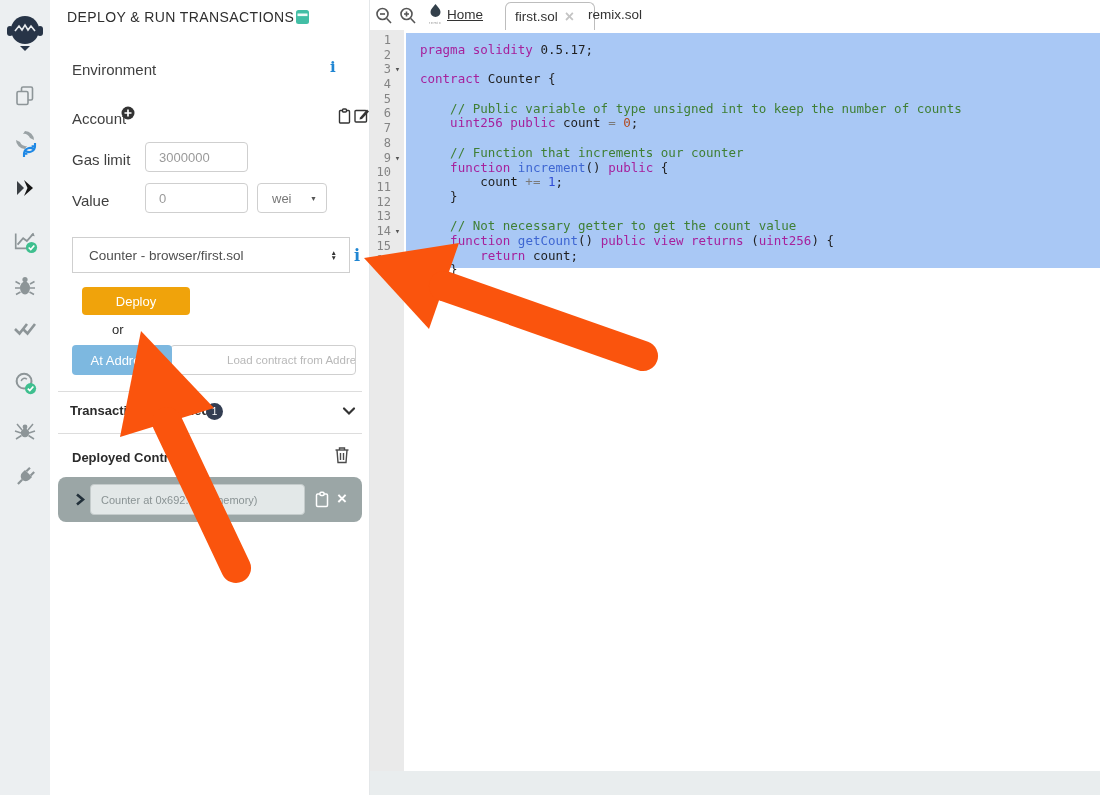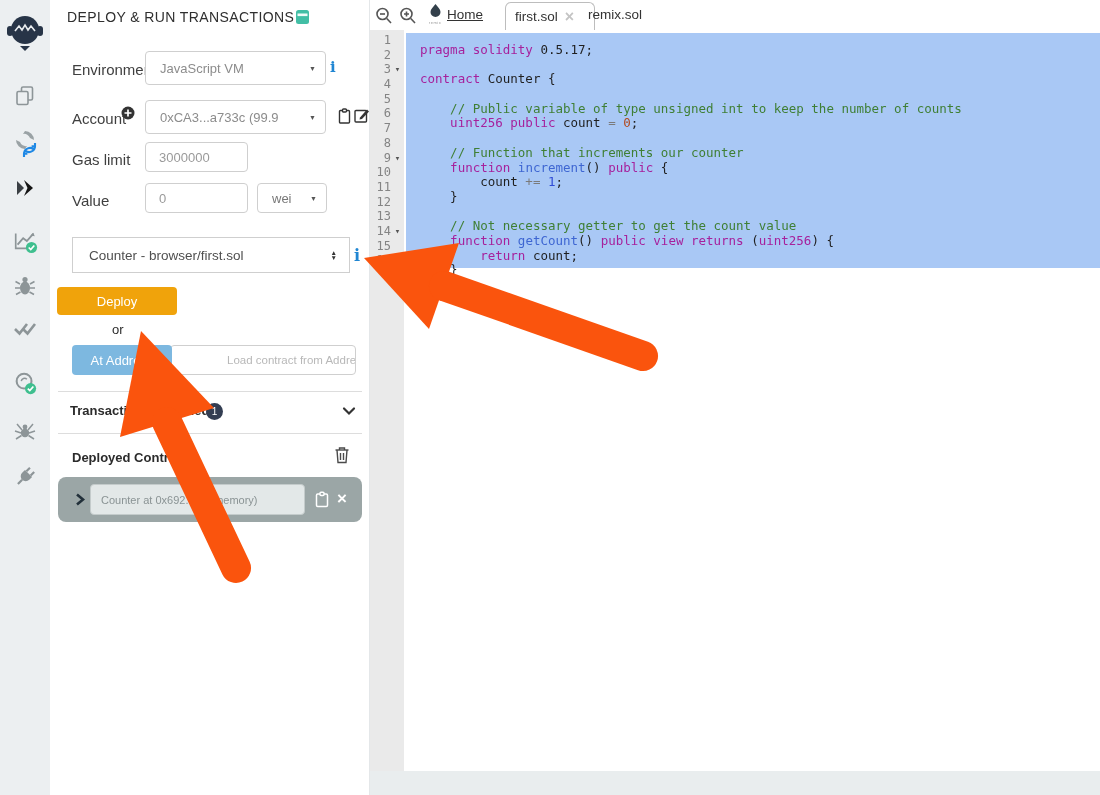--- a/index.html
+++ b/index.html
@@ -20,21 +20,21 @@
   .caret { font-size:7px; color:#555; padding-right:9px; }
   .inp-text { padding-left:13px; font-size:13px; color:#9A9A9A; }
 
   .info-i { position:absolute; font-family:"DejaVu Serif",serif; font-weight:bold; font-size:15px; color:var(--c-info_blue); }
 
   .contract-sel { position:absolute; left:22px; top:237px; width:278px; height:36px; border:1px solid #CFCFCF; border-radius:0; display:flex; align-items:center; background:#fff; }
   .contract-text { flex:1; padding-left:16px; font-size:13.5px; color:#4F4F4F; white-space:nowrap; overflow:hidden; }
   .updown { display:flex; flex-direction:column; padding-right:12px; color:#333; font-size:6.5px; line-height:5.5px; }
 
   .btn { position:absolute; border:none; border-radius:4px; color:#fff; font-size:13px; display:flex; align-items:center; justify-content:center; cursor:pointer; font-family:inherit; }
-  .btn-deploy { left:7px; top:287px; width:120px; height:28px; background:var(--c-accent_orange_button); }
+  .btn-deploy { left:32px; top:287px; width:108px; height:28px; background:var(--c-accent_orange_button); }
   .btn-ataddr { left:22px; top:345px; width:100px; height:30px; background:var(--c-at_address_blue); z-index:2; }
   .or-label { position:absolute; left:62px; top:322px; font-size:13px; color:#2B2B2B; }
   .addr-inp { left:120px; top:345px; width:186px; height:30px; z-index:1; }
   .addr-inp input { border:none; outline:none; width:100%; padding-left:56px; font-size:11.5px; color:#777; font-family:inherit; }
   .addr-inp input::placeholder { color:#B8B8B8; }
 
   .divider { position:absolute; left:8px; width:304px; border-top:1px solid #DDDDDD; }
 
   .section-title { position:absolute; font-size:13px; font-weight:bold; color:#2B2B2B; white-space:nowrap; }
   .badge { position:absolute; left:156px; top:403px; width:17px; height:17px; border-radius:50%; background:var(--c-badge_navy); color:#fff; font-size:10px; display:flex; align-items:center; justify-content:center; }
@@ -172,36 +172,28 @@
 <div class="panel">
   <div class="panel-title">DEPLOY &amp; RUN TRANSACTIONS</div>
   <div class="title-book">
     <svg width="15" height="16" viewBox="0 0 15 16">
       <rect x="1" y="1" width="13" height="14" rx="2.5" fill="#42BEA5"></rect>
       <rect x="2.5" y="4.5" width="10" height="2.6" fill="#EFFBF8"></rect>
     </svg>
   </div>
 
   <div class="fld-label" style="left:22px; top:61px;">Environment</div>
-  <div class="sel" style="left:95px; top:51px; width:181px; height:34px;">
-    <span class="sel-text">JavaScript VM</span>
-    <span class="caret">▼</span>
-  </div>
   <span class="info-i" style="left:280px; top:58px;">i</span>
 
   <div class="fld-label" style="left:22px; top:110px;">Account</div>
   <div style="position:absolute; left:71px; top:106px;">
     <svg width="14" height="14" viewBox="0 0 14 14">
       <circle cx="7" cy="7" r="6.5" fill="#333"></circle>
       <path d="M7 3.5 v7 M3.5 7 h7" stroke="#fff" stroke-width="1.7"></path>
     </svg>
-  </div>
-  <div class="sel" style="left:95px; top:100px; width:181px; height:34px;">
-    <span class="sel-text">0xCA3...a733c (99.9</span>
-    <span class="caret">▼</span>
   </div>
   <div style="position:absolute; left:288px; top:108px;">
     <svg width="13" height="16" viewBox="0 0 13 16">
         <g stroke="#333" stroke-width="1.4" fill="none">
       <rect x="1.5" y="2.5" width="10" height="12.5" rx="1"></rect>
       <rect x="4.5" y="1" width="4" height="3" rx="1" fill="#fff"></rect>
     </g>
       </svg>
   </div>
   <div style="position:absolute; left:304px; top:108px;">

